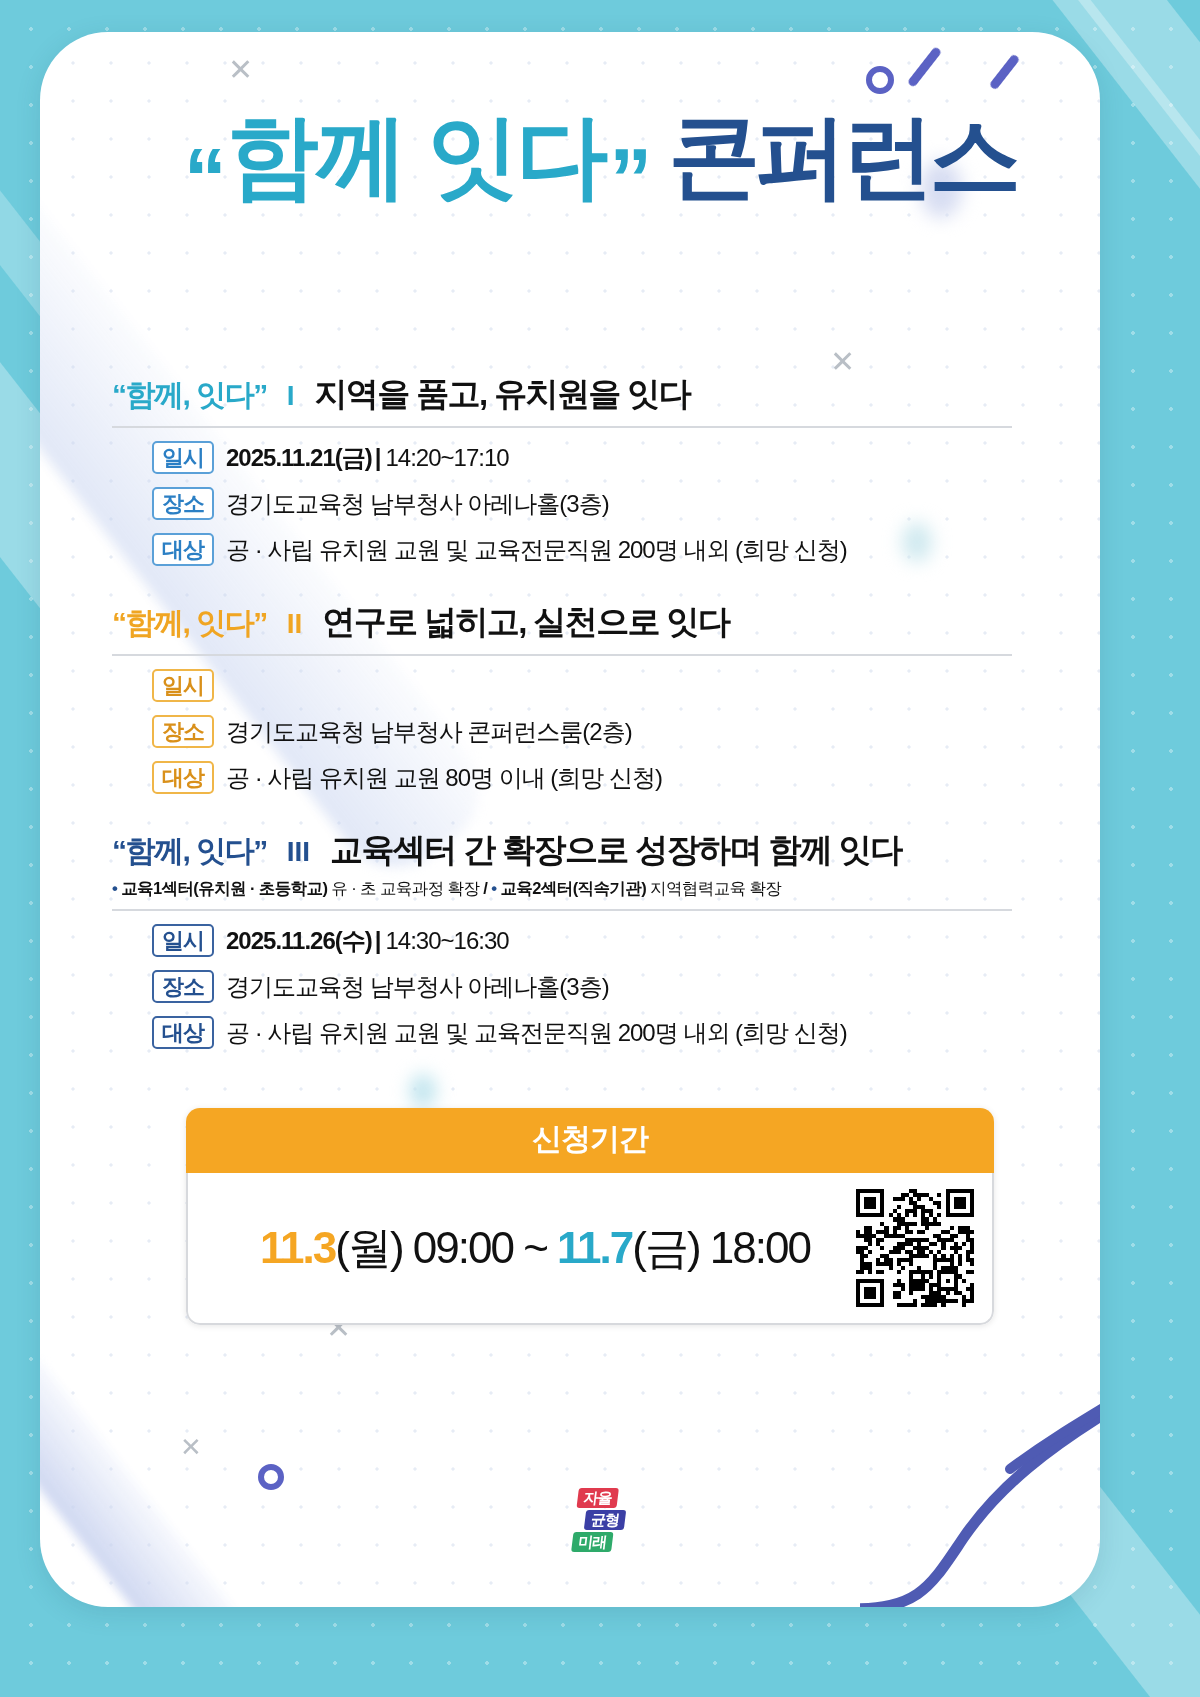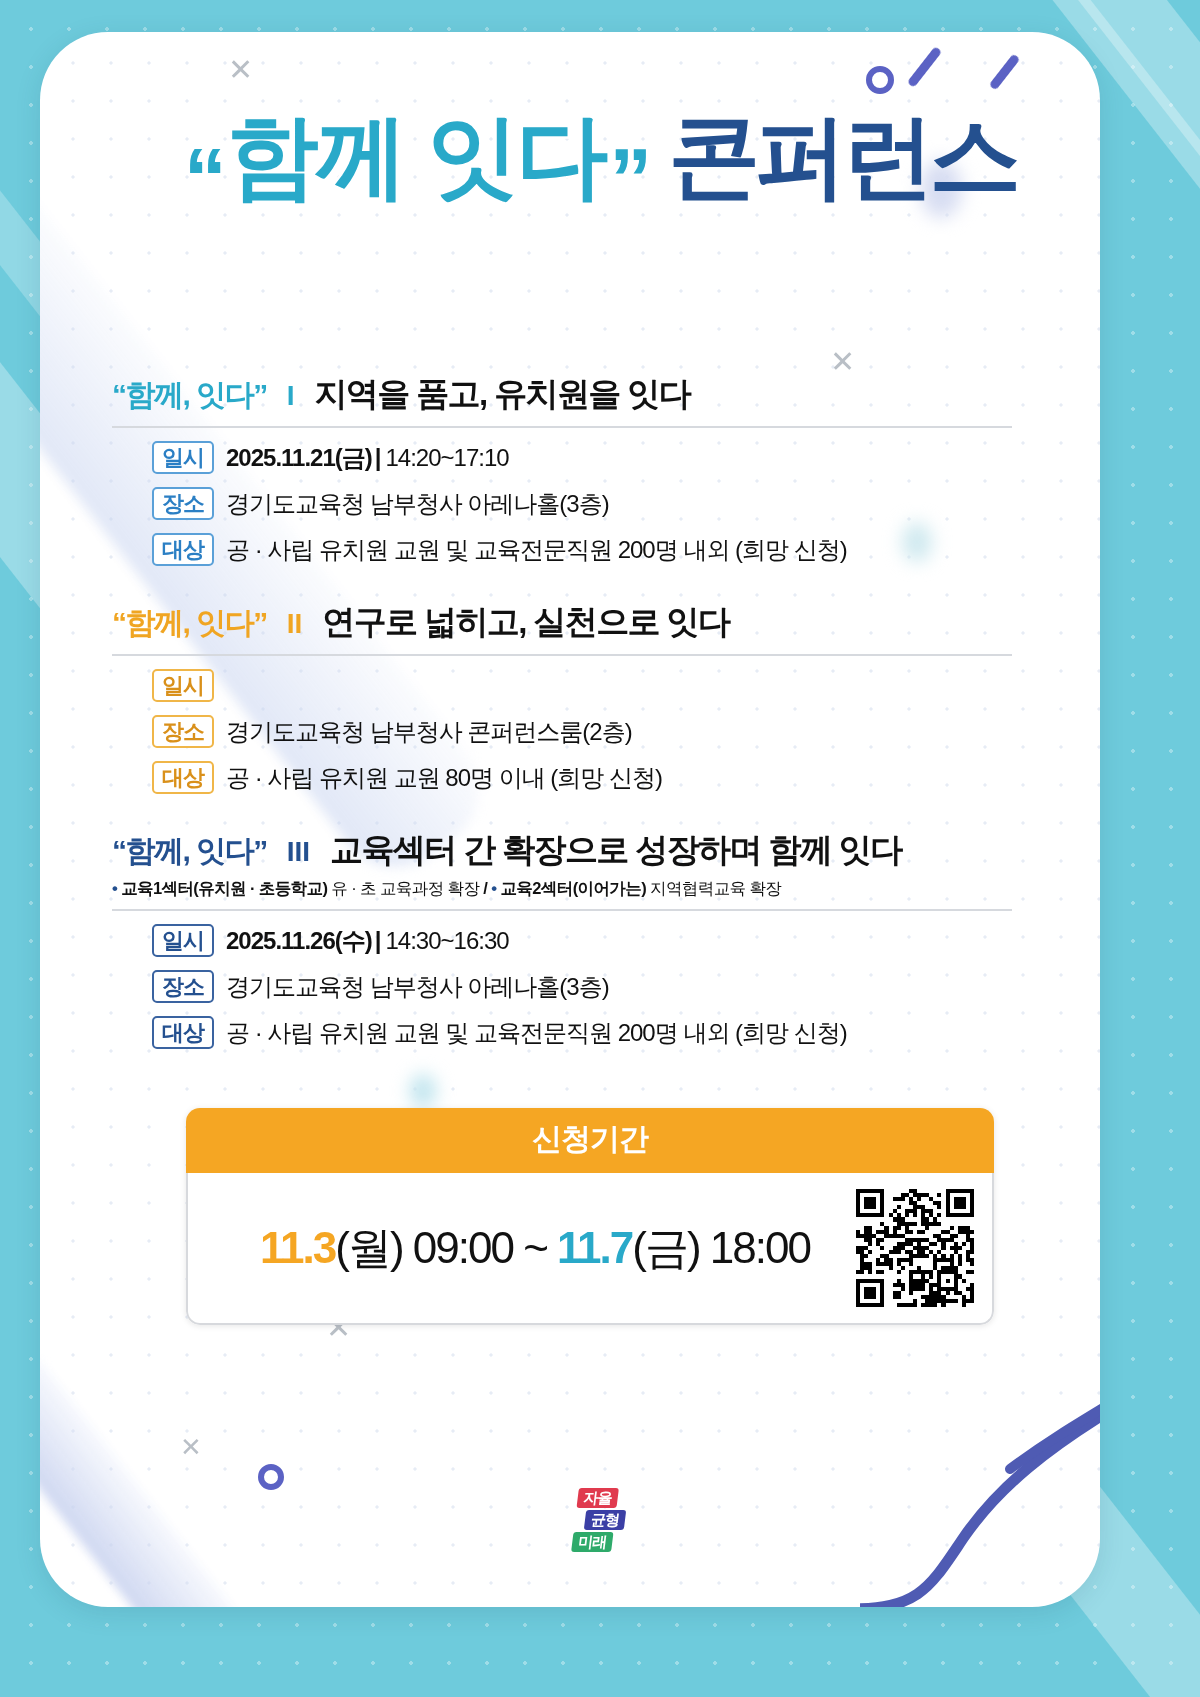--- a/index.html
+++ b/index.html
@@ -236,21 +236,21 @@
     <span class="sec-tag">“함께, 잇다”</span>
     <span class="sec-roman">III</span>
     <span class="sec-title">교육섹터 간 확장으로 성장하며 함께 잇다</span>
   </div>
   <div class="sec-sub">
     <span class="dot">•</span>
     <b>교육1섹터(유치원 · 초등학교)</b>
     <span>유 · 초 교육과정 확장</span>
     <b>/</b>
     <span class="dot">•</span>
-    <b>교육2섹터(이어가는)</b>
+    <b>교육2섹터(직속기관)</b>
     <span>지역협력교육 확장</span>
   </div>
   <div class="rule"></div>
   <div class="rows">
     <div class="row">
       <span class="badge">일시</span>
       <span class="val"><b>2025.11.26(수)</b><span class="sep">|</span><span>14:30~16:30</span></span>
     </div>
     <div class="row">
       <span class="badge">장소</span>

